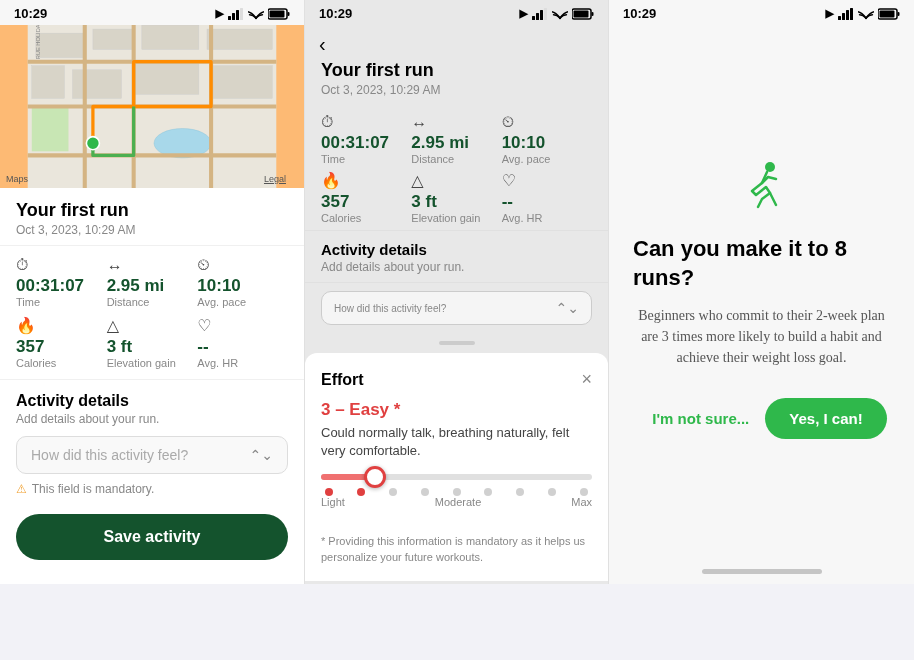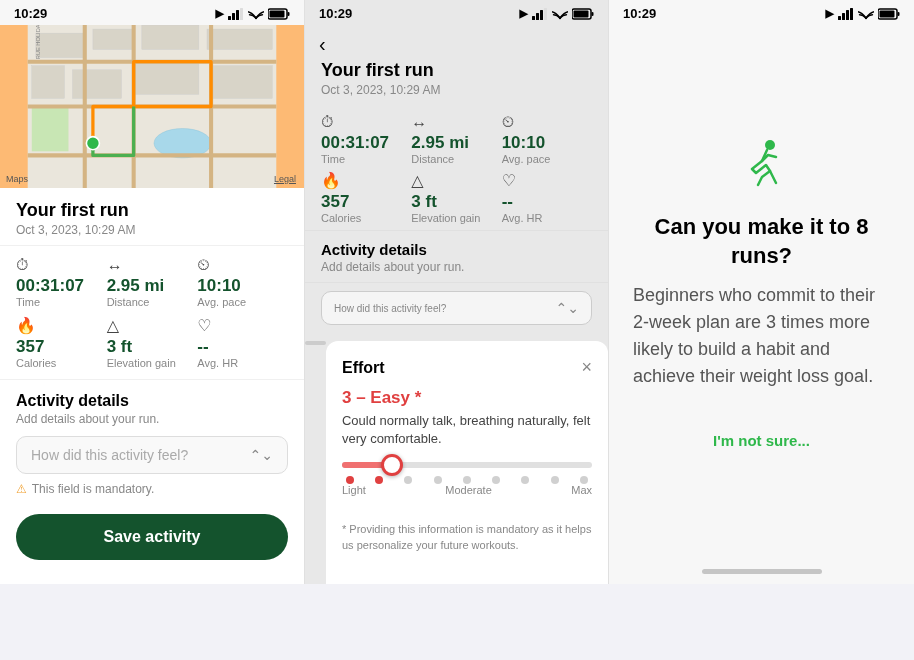--- a/index.html
+++ b/index.html
@@ -67,21 +67,21 @@
 
     
     .map-svg {
       width: 100%;
       height: 100%;
     }
 
     .map-legal {
       position: absolute;
       bottom: 4px;
-      right: 8px;
+      right: 18px;
       font-size: 9px;
       color: #555;
       text-decoration: underline;
     }
 
     .apple-maps-label {
       position: absolute;
       bottom: 4px;
       left: 6px;
       font-size: 9px;
@@ -334,31 +334,32 @@
     .challenge-icon {
       width: 60px;
       height: 60px;
       margin-bottom: 20px;
     }
 
     .challenge-title {
       font-size: 22px;
       font-weight: 800;
       color: #000;
-      text-align: center;
+      text-align: left;
       margin-bottom: 12px;
       line-height: 1.3;
     }
 
     .challenge-desc {
-      font-size: 18px;
+      font-size: 14px;
       color: #555;
-      text-align: left;
+      text-align: center;
       line-height: 1.5;
       margin-bottom: 30px;
+      font-family: Liberation Serif, serif;
     }
 
     .challenge-buttons {
       display: flex;
       gap: 0;
       width: 100%;
       justify-content: center;
     }
 
     .btn-not-sure {
@@ -454,21 +455,21 @@
     }
 
     .panel2-top {
       background: #e8e8e8;
       flex-shrink: 0;
     }
 
     .panel2-sheet-area {
       flex: 1;
       display: flex;
-      flex-direction: row;
+      flex-direction: column;
       background: #e8e8e8;
       position: relative;
     }
 
     .drag-handle {
       width: 36px;
       height: 4px;
       background: #ccc;
       border-radius: 2px;
       margin: 8px auto 0;
@@ -756,17 +757,18 @@
         <path d="M30 28 L36 22 L44 24" stroke="#2fb84b" stroke-width="2.5" fill="none" stroke-linecap="round" stroke-linejoin="round"></path>
         <path d="M38 38 L30 44 L26 52" stroke="#2fb84b" stroke-width="2.5" fill="none" stroke-linecap="round" stroke-linejoin="round"></path>
       </svg>
     </div>
 
     <div class="challenge-title">Can you make it to 8 runs?</div>
     <div class="challenge-desc">Beginners who commit to their 2-week plan are 3 times more likely to build a habit and achieve their weight loss goal.</div>
 
     <div class="challenge-buttons">
       <button class="btn-not-sure">I'm not sure...</button>
+      <button class="btn-yes">Yes, I can!</button>
     </div>
   </div>
 
   <div class="bottom-home-indicator"></div>
 </div>
 
 </body></html>

